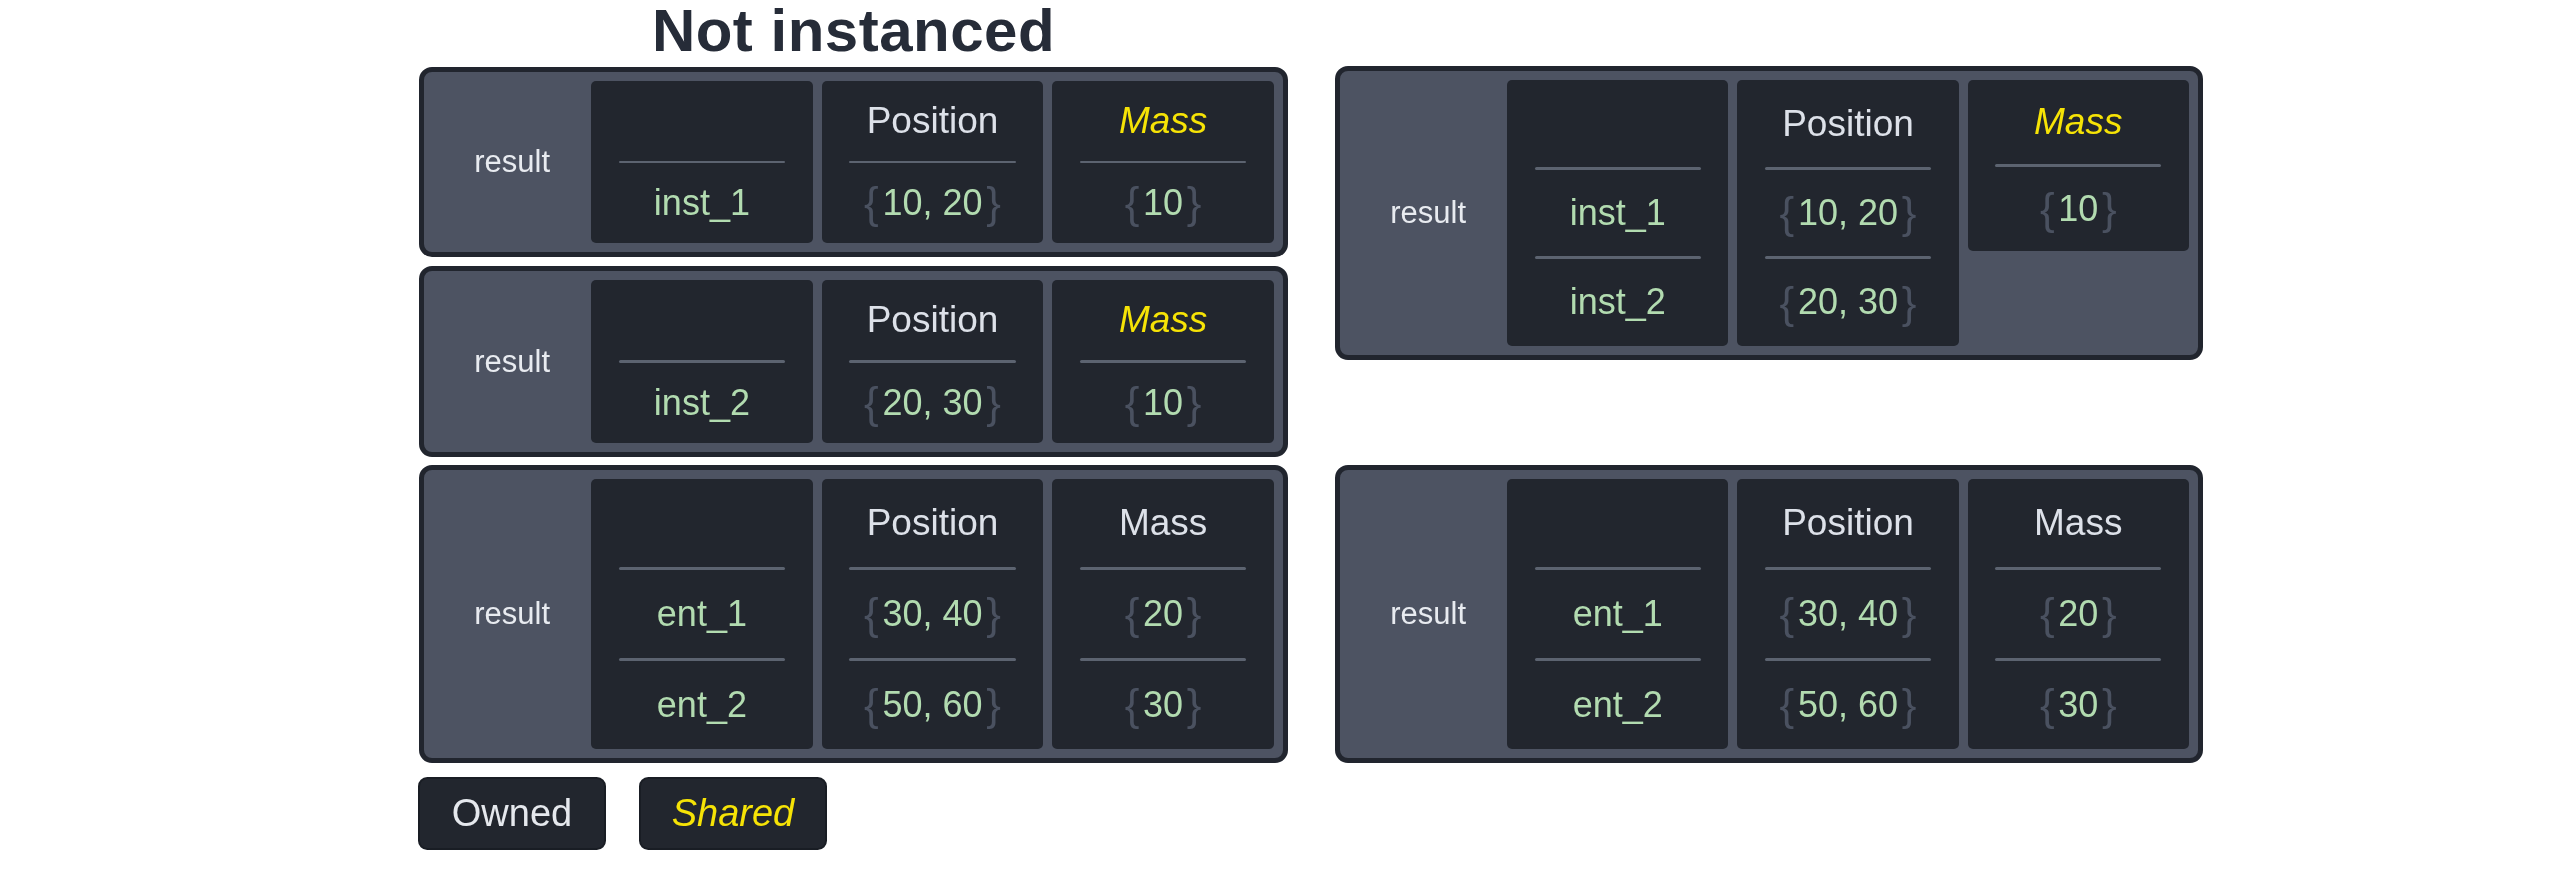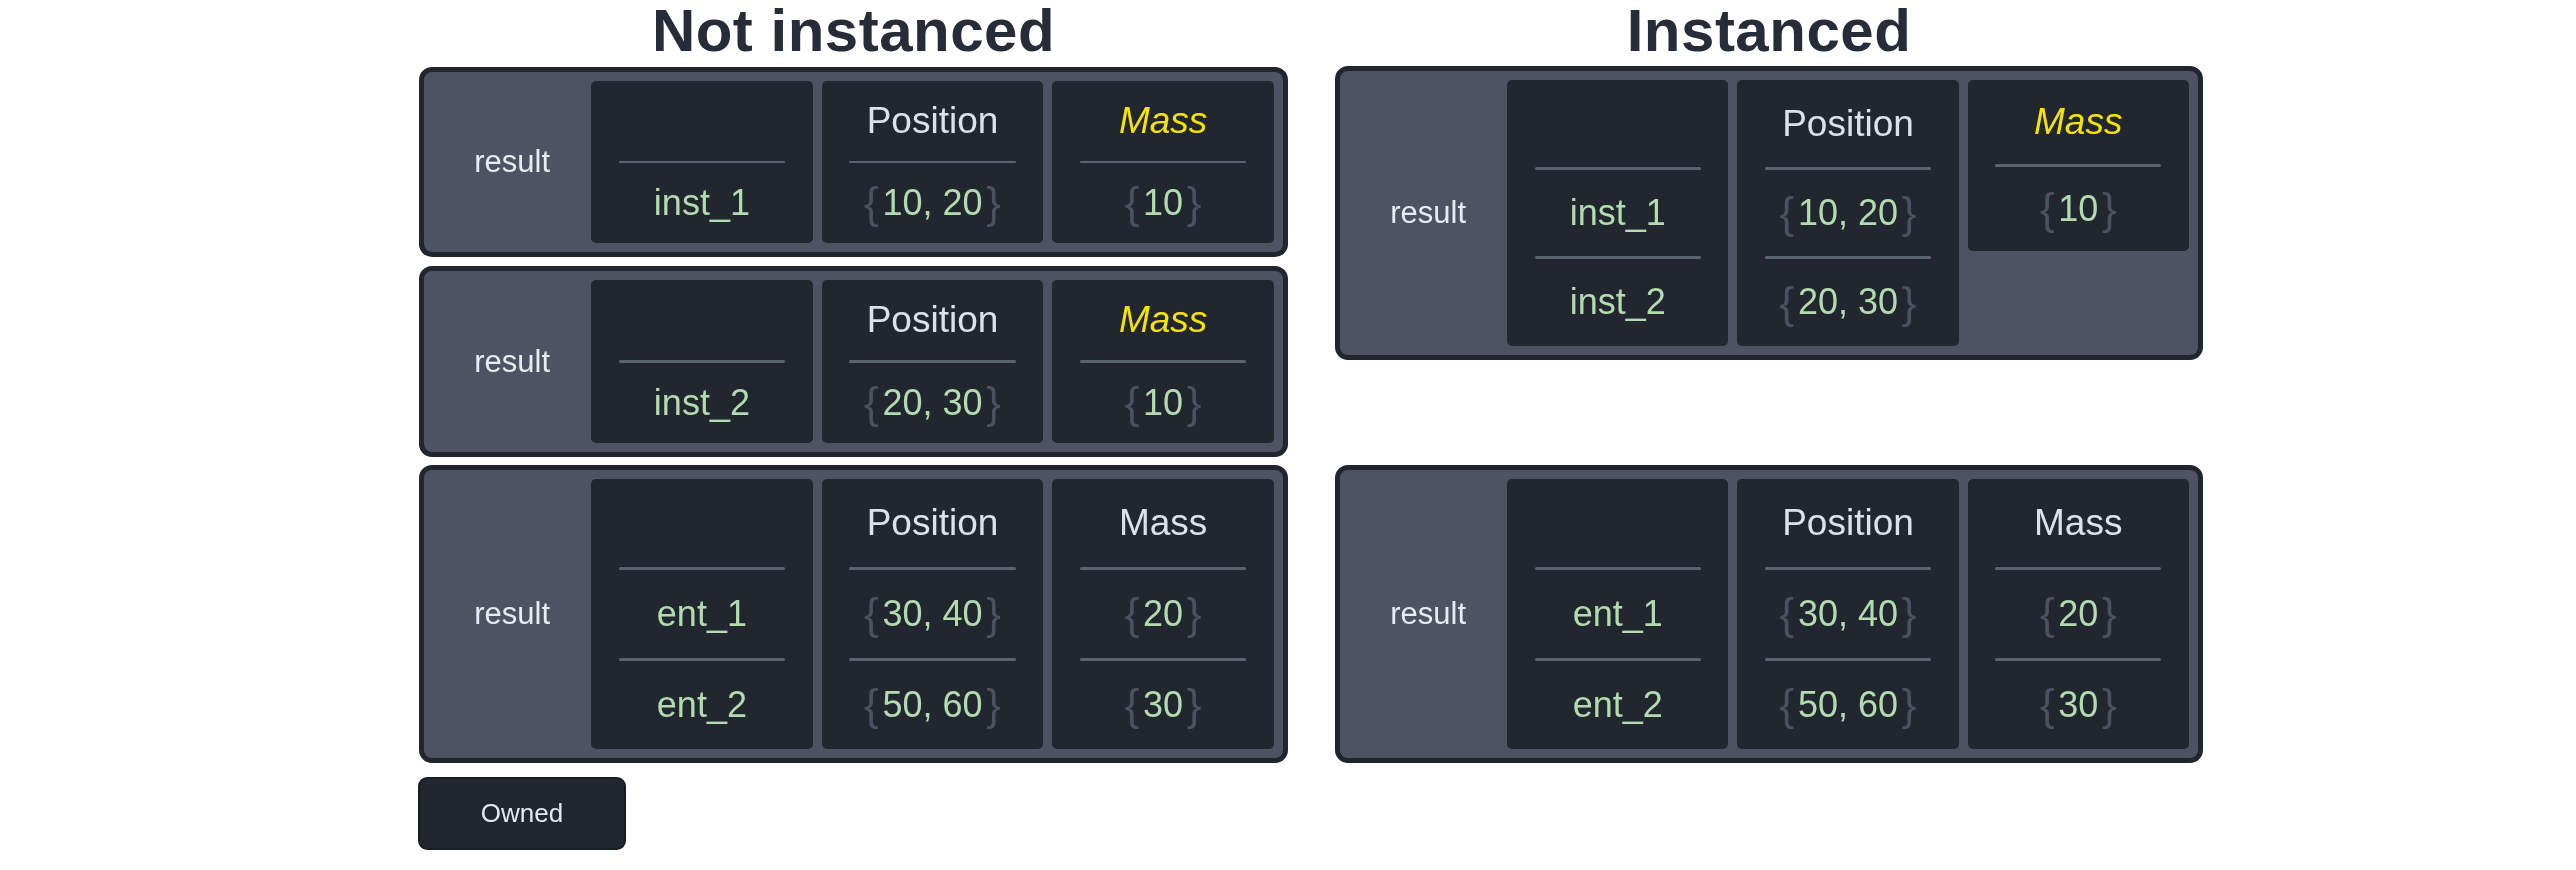--- a/index.html
+++ b/index.html
@@ -94,41 +94,40 @@
     color: #4a5160;
     font-size: 1.22em;
     font-weight: 400;
     line-height: 1;
   }
 
   
   .legend-chip {
     position: absolute;
     top: 777px;
-    width: 208px;
+    width: 188px;
     height: 73px;
     background: #22262e;
     border: 2.8px solid #191d24;
     border-radius: 9.2px;
     display: flex;
     align-items: center;
     justify-content: center;
-    font-size: 26px;
+    font-size: 38px;
     color: #e5e8ed;
   }
   .legend-chip.owned  { left: 418px; }
   .legend-chip.shared { left: 639px; color: #f6e306; font-style: italic; }
 </style>
 </head>
 <body>
 
 <div class="canvas">
 
   <div class="col-title left">Not instanced</div>
-  <div class="col-title right">Instanced</div>
 
   <div class="rbox nb1">
     <div class="rlabel">result</div>
     <div class="cells">
       <div class="cell">
         <div class="sect header"></div>
         <div class="divider"></div>
         <div class="sect value">
             <span class="brace"></span>
             <span class="val">inst_1</span>
@@ -330,15 +329,16 @@
         <div class="sect value">
             <span class="brace">{</span>
             <span class="val">30</span>
             <span class="brace">}</span>
           </div>
       </div>
     </div>
   </div>
 
   <div class="legend-chip owned">Owned</div>
+  <div class="legend-chip shared">Shared</div>
 
 </div>
 
 
 </body></html>

